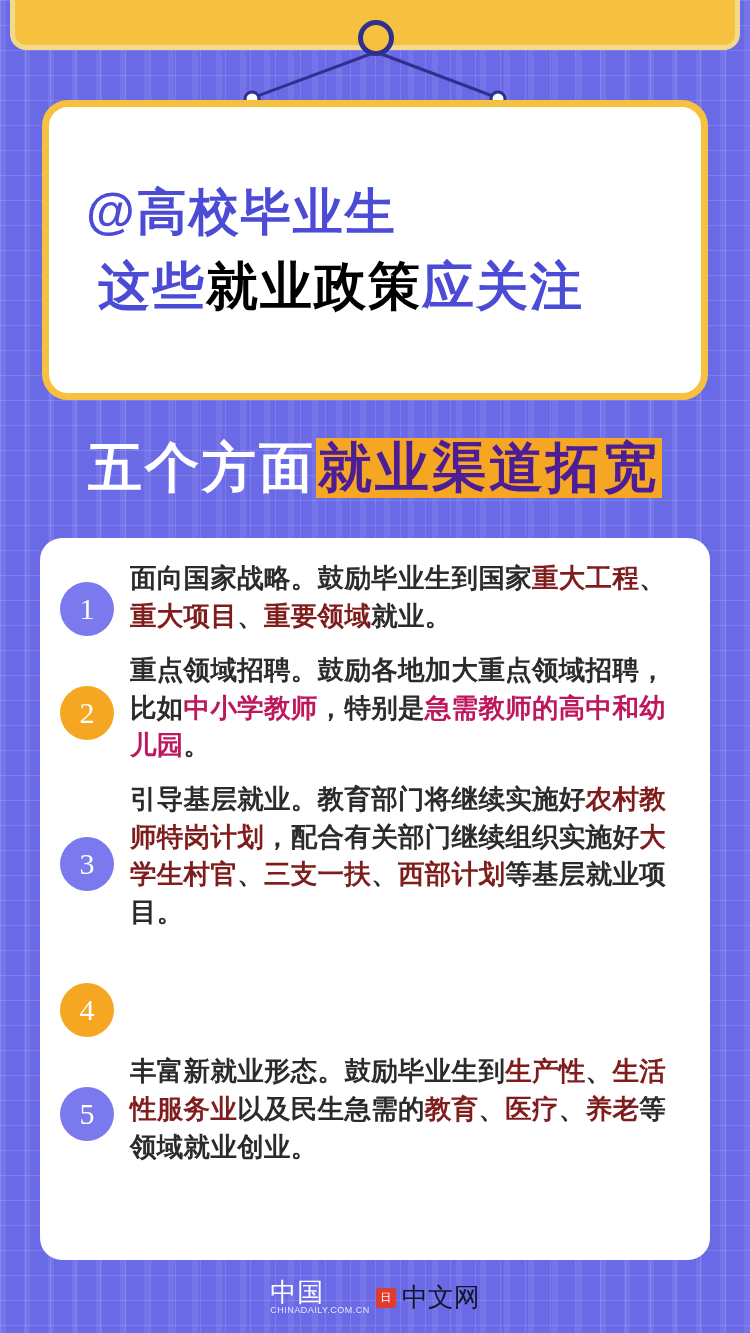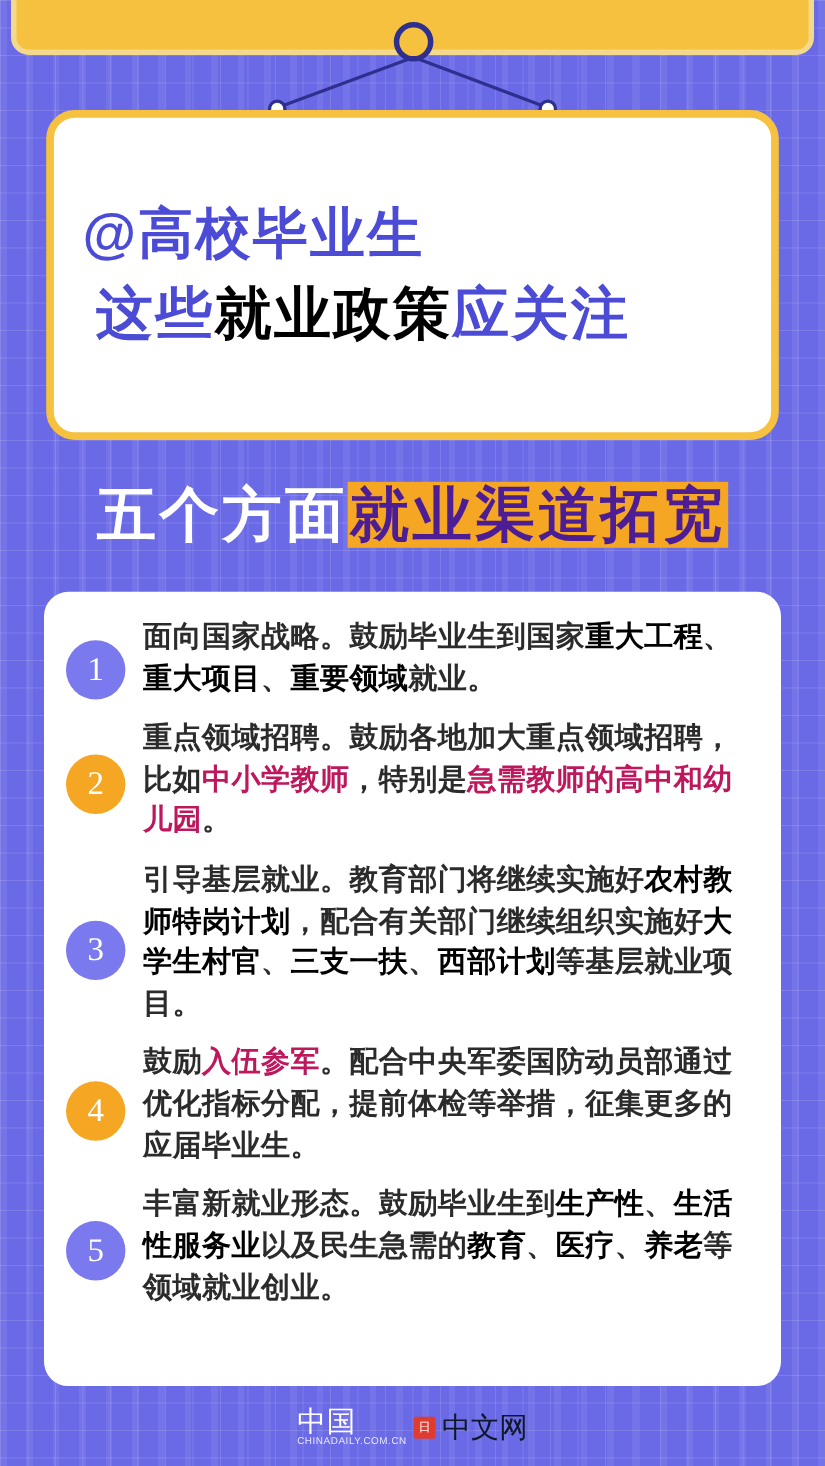--- a/index.html
+++ b/index.html
@@ -70,21 +70,21 @@
     left: 42px;
     top: 100px;
     width: 666px;
     height: 300px;
     background: #ffffff;
     border: 7px solid #f5c13f;
     border-radius: 26px;
     display: flex;
     flex-direction: column;
     justify-content: center;
-    padding-left: 26px;
+    padding-left: 37px;
   }
   .title-line {
     font-family: "Liberation Sans", sans-serif;
     font-weight: bold;
     color: #4b4bd6;
     font-size: 52px;
     letter-spacing: 2px;
     line-height: 1.25;
     white-space: nowrap;
   }
@@ -144,21 +144,21 @@
   .num.purple { background: #7a79ee; }
   .num.orange { background: #f5a623; }
   .item-body {
     font-family: "Liberation Serif", serif;
     font-weight: bold;
     font-size: 26.5px;
     line-height: 1.42;
     color: #2b2b2b;
     letter-spacing: 0.3px;
   }
-  .kw-blue { color: #000000; }
+  .kw-blue { color: #7f1d1d; }
   .kw-orange { color: #be185d; }
 
   .item.i1 .num { margin-top: 22px; }
   .item.i2 .num { margin-top: 34px; }
   .item.i3 .num { margin-top: 56px; }
   .item.i4 .num { margin-top: 36px; }
   .item.i5 .num { margin-top: 34px; }
 
   
   #footer {
@@ -251,23 +251,20 @@
 
   <div class="item i3">
     <div class="num purple">3</div>
     <div class="item-body">
       <span>引导基层就业。教育部门将继续实施好</span><span class="kw-blue">农村教师特岗计划</span><span>，配合有关部门继续组织实施好</span><span class="kw-blue">大学生村官</span><span>、</span><span class="kw-blue">三支一扶</span><span>、</span><span class="kw-blue">西部计划</span><span>等基层就业项目。</span>
     </div>
   </div>
 
   <div class="item i4">
     <div class="num orange">4</div>
-    <div class="item-body">
-      <span>鼓励</span><span class="kw-orange">入伍参军</span><span>。配合中央军委国防动员部通过优化指标分配，提前体检等举措，征集更多的应届毕业生。</span>
-    </div>
   </div>
 
   <div class="item i5">
     <div class="num purple">5</div>
     <div class="item-body">
       <span>丰富新就业形态。鼓励毕业生到</span><span class="kw-blue">生产性</span><span>、</span><span class="kw-blue">生活性服务业</span><span>以及民生急需的</span><span class="kw-blue">教育</span><span>、</span><span class="kw-blue">医疗</span><span>、</span><span class="kw-blue">养老</span><span>等领域就业创业。</span>
     </div>
   </div>
 
 </div>

